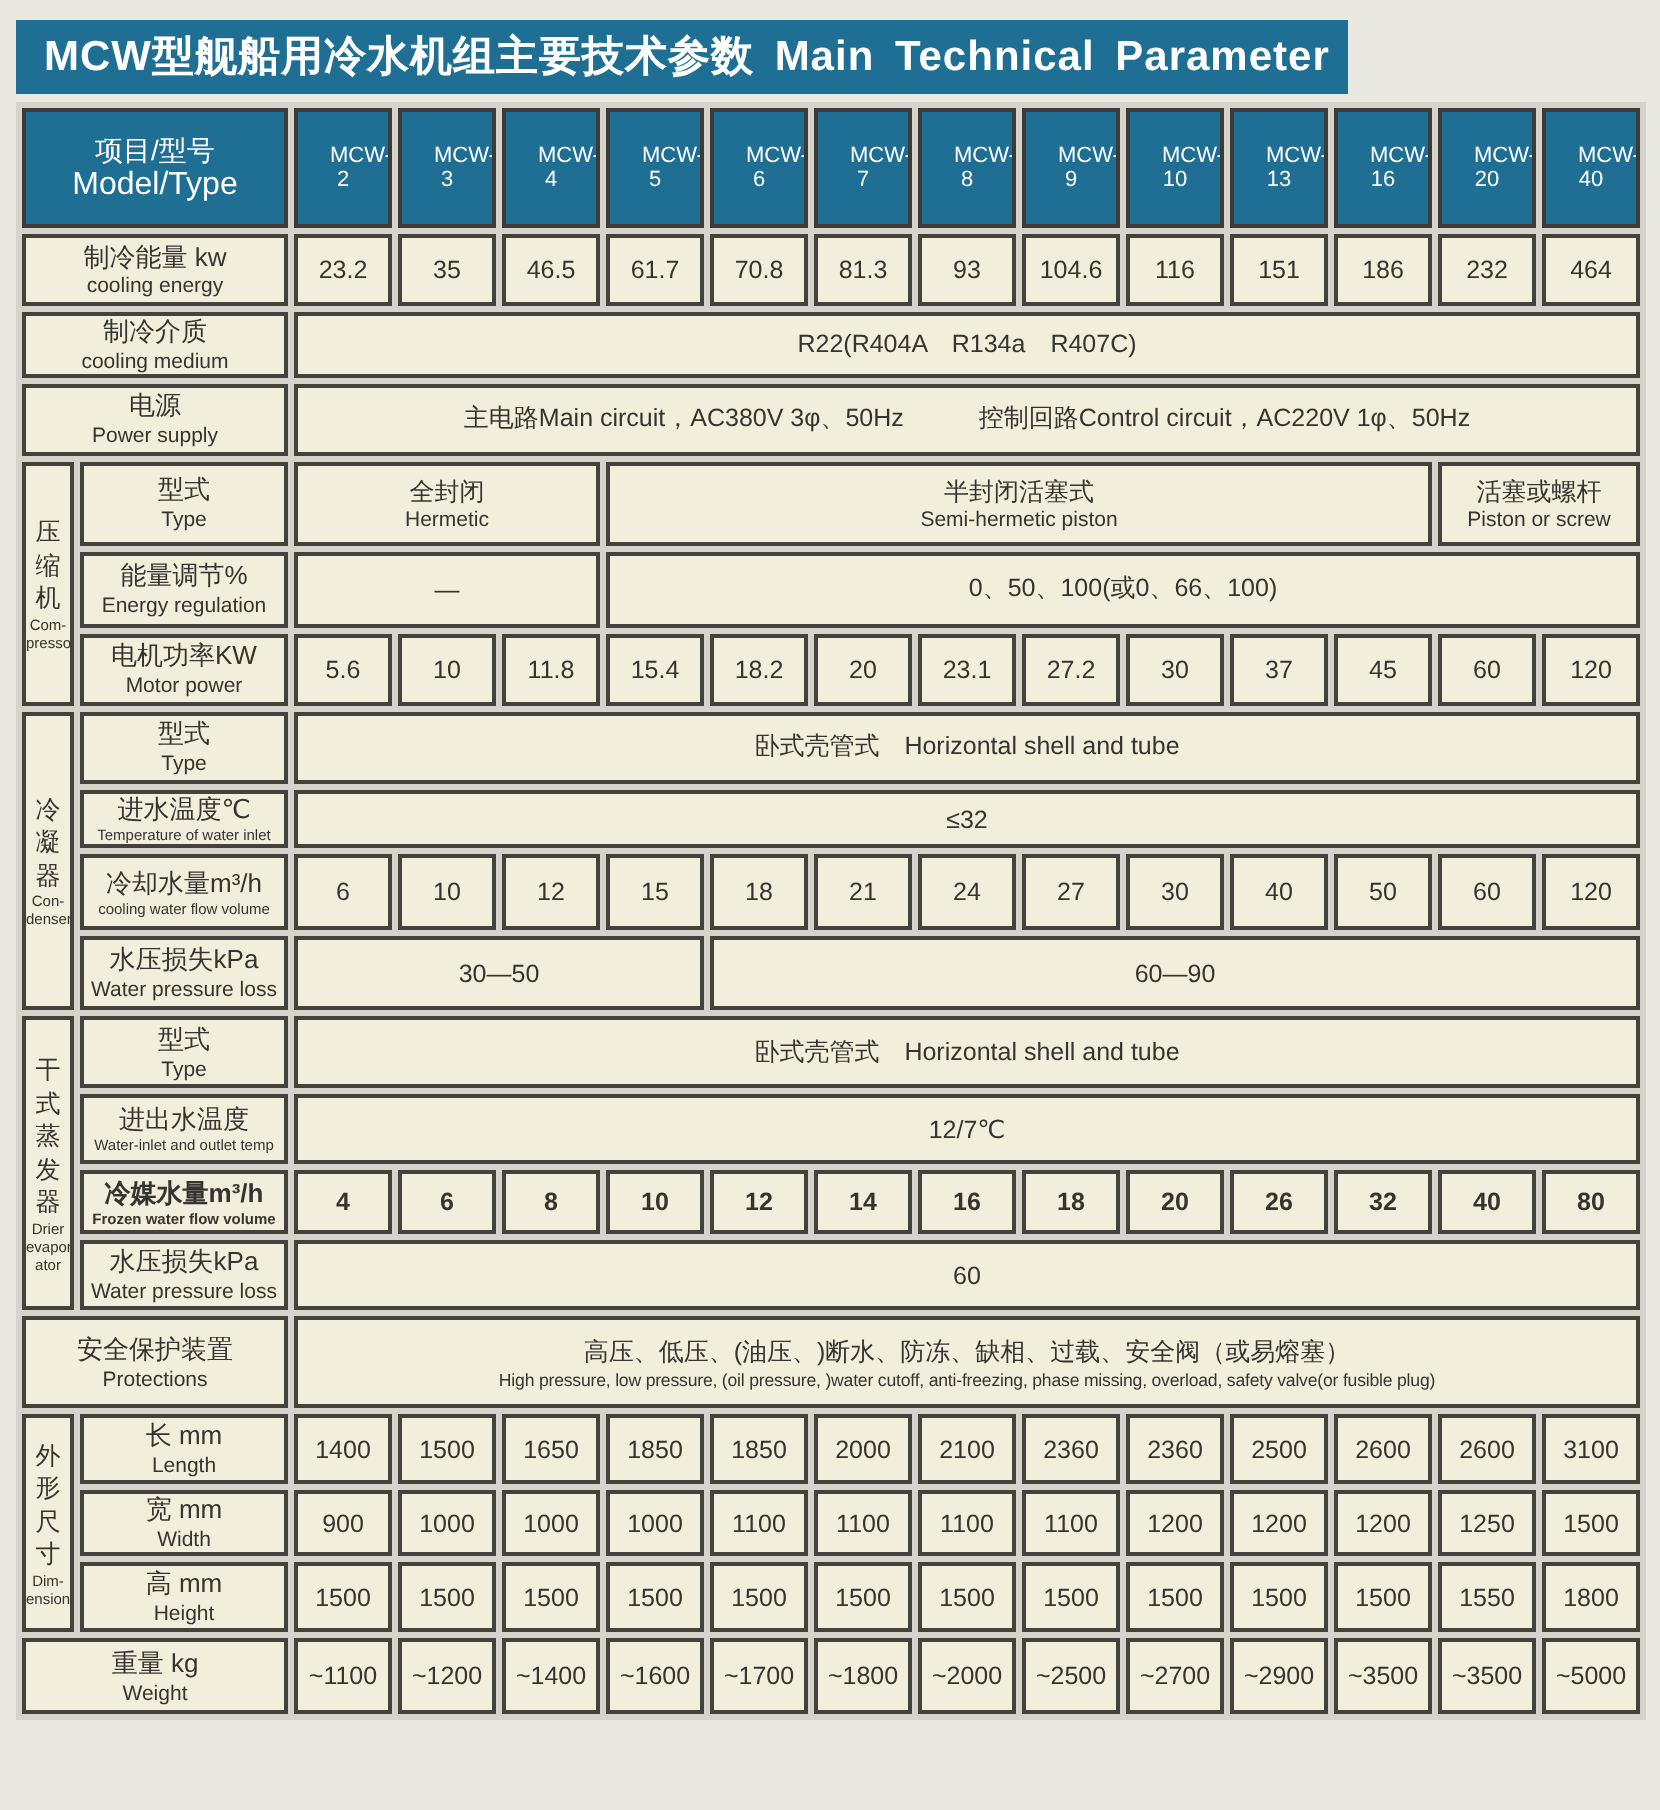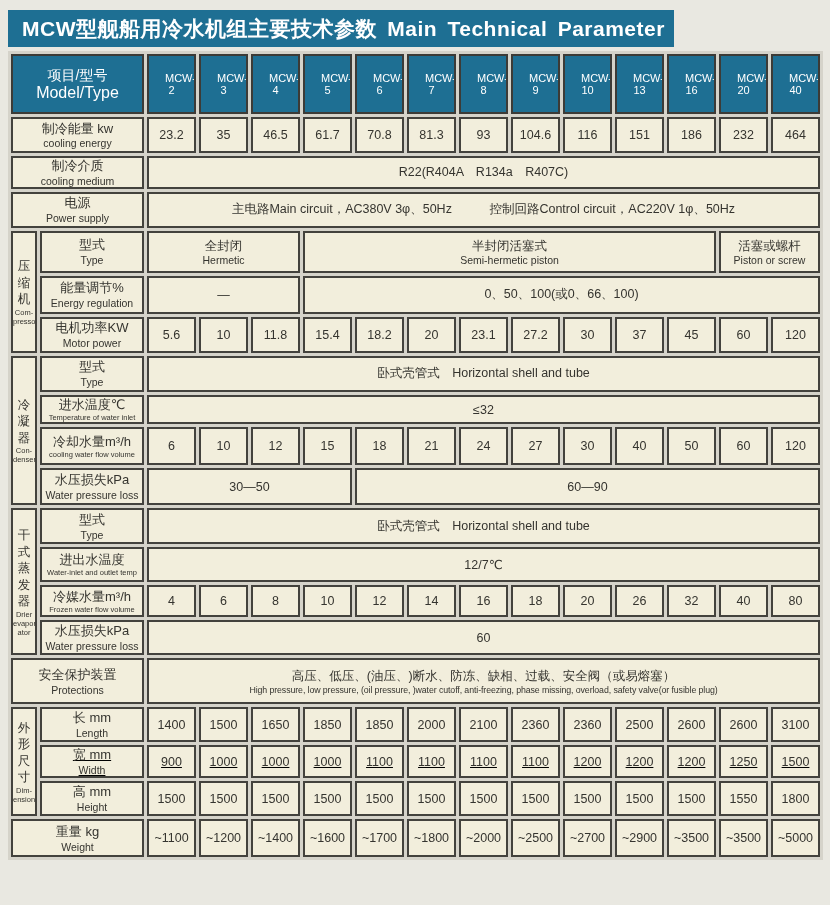--- a/index.html
+++ b/index.html
@@ -261,21 +261,21 @@
           </td>
           <td colspan="13" class="data">卧式壳管式　Horizontal shell and tube</td>
         </tr>
         <tr style="height: 35px;">
           <td class="label tiny">
             <div class="zh">进出水温度</div>
             <div class="en">Water-inlet and outlet temp</div>
           </td>
           <td colspan="13" class="data">12/7℃</td>
         </tr>
-        <tr style="height: 32px;">
+        <tr style="height: 32px; font-weight: bold;">
           <td class="label tiny">
             <div class="zh">冷媒水量m³/h</div>
             <div class="en">Frozen water flow volume</div>
           </td>
           <td class="data">4</td>
           <td class="data">6</td>
           <td class="data">8</td>
           <td class="data">10</td>
           <td class="data">12</td>
           <td class="data">14</td>
@@ -328,21 +328,21 @@
           <td class="data">1850</td>
           <td class="data">2000</td>
           <td class="data">2100</td>
           <td class="data">2360</td>
           <td class="data">2360</td>
           <td class="data">2500</td>
           <td class="data">2600</td>
           <td class="data">2600</td>
           <td class="data">3100</td>
         </tr>
-        <tr style="height: 18px; text-decoration: underline;">
+        <tr style="height: 18px;">
           <td class="label">
             <div class="zh">宽 mm</div>
             <div class="en">Width</div>
           </td>
           <td class="data">900</td>
           <td class="data">1000</td>
           <td class="data">1000</td>
           <td class="data">1000</td>
           <td class="data">1100</td>
           <td class="data">1100</td>

